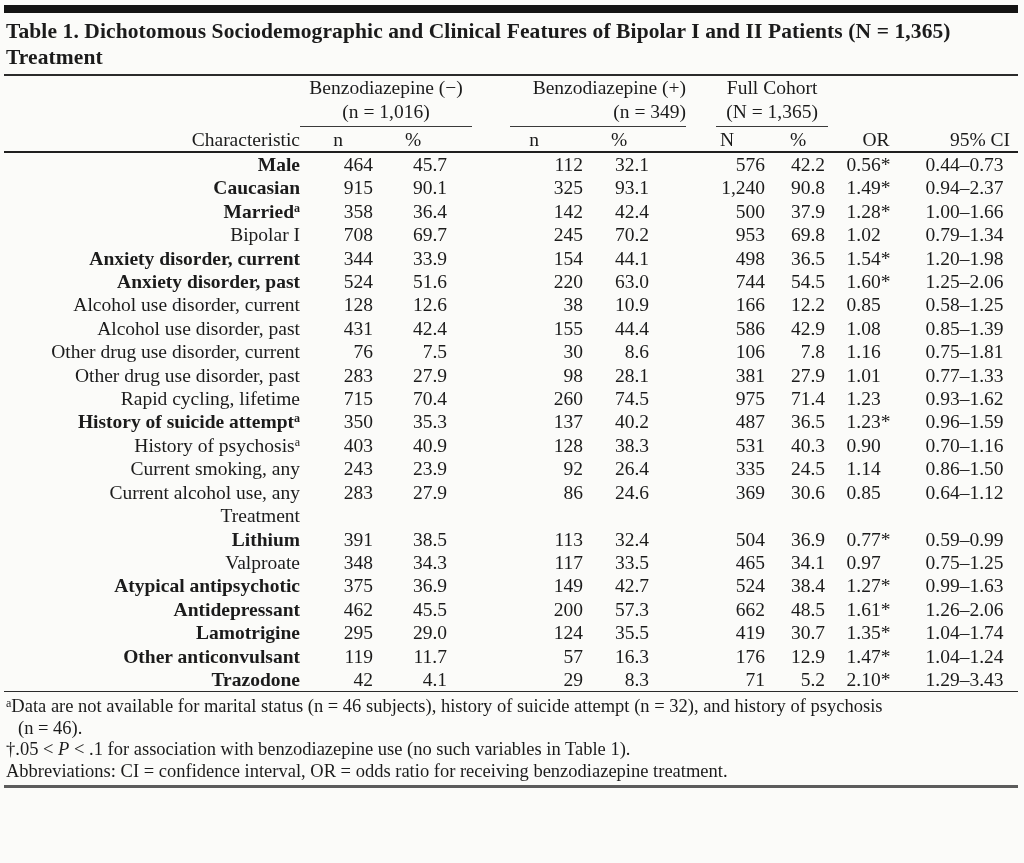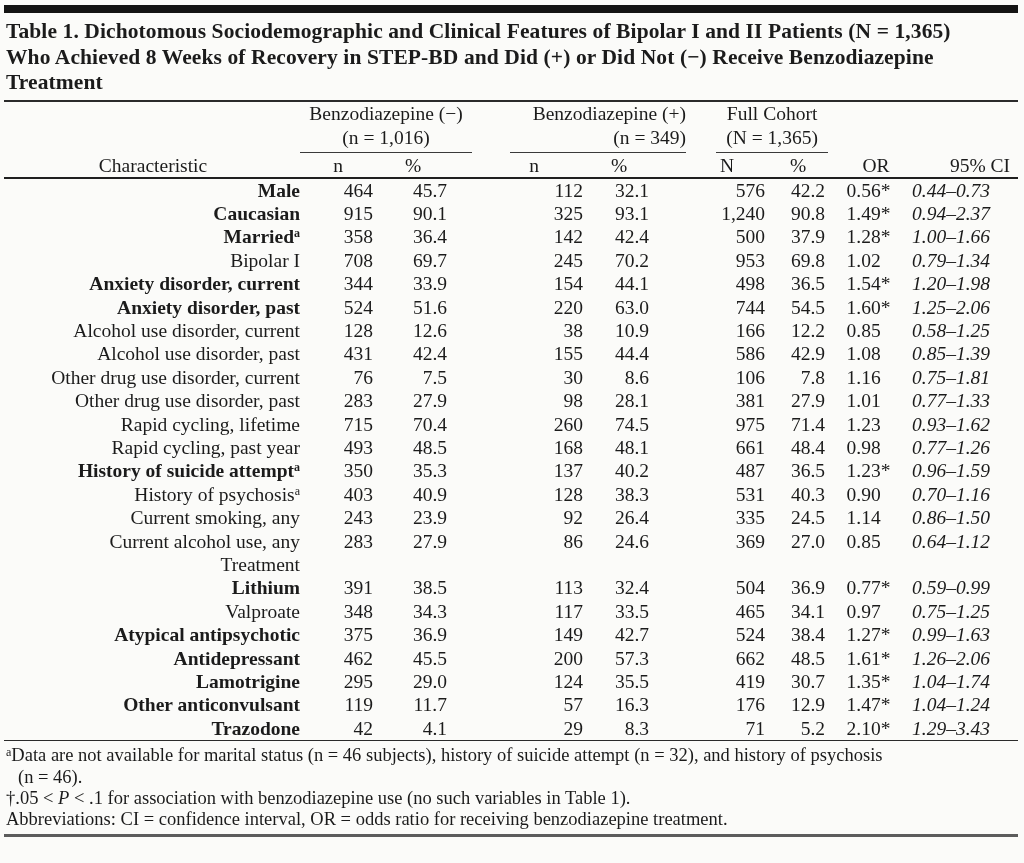--- a/index.html
+++ b/index.html
@@ -44,34 +44,34 @@
   col.c-n3 { width: 82px; }  col.c-p3 { width: 60px; }
   col.c-or { width: 84px; }  col.c-ci { width: 106px; }
 
   thead th { font-weight: 400; padding: 0; vertical-align: bottom; }
   .grp-wrap { text-align: center; line-height: 24px; padding-bottom: 2px;
               border-bottom: 1.5px solid #3a3a3a; }
   .grp-wrap.g1 { margin-right: 10px; }
   .grp-wrap.g2 { margin-left: 28px; text-align: right; }
   .grp-wrap.g3 { margin-left: 30px; }
   tr.subhead th { height: 24px; border-bottom: 2.5px solid #1f1f1f; }
-  th.h-char { text-align: center; padding-left: 2px; }
+  th.h-char { text-align: right; padding-left: 2px; }
   th.h-num { text-align: center; }
   th.h-or { text-align: center; padding-left: 12px; }
   th.h-ci { text-align: right; padding-right: 8px; }
 
   tbody td {
     padding: 0; height: 23.4px; line-height: 23.4px;
     white-space: nowrap; overflow: visible;
   }
   td.char { text-align: right; padding-left: 2px; }
   td.char.indent { padding-left: 30px; }
   td.num { text-align: right; padding-right: 3px; }
   td.or { text-align: center; padding-right: 13px; }
-  td.ci { text-align: left; padding-right: 1px; font-style: italic; }
+  td.ci { text-align: center; padding-right: 1px; }
   tr.bold td { font-weight: 700; }
   tr.bold td.or, tr.bold td.num, tr.bold td.ci { font-weight: 400; }
   .star { display: inline-block; width: 0; white-space: pre; }
   sup.rsup { font-size: 12px; line-height: 0; vertical-align: 6px; }
 
   .footnotes {
     padding-top: 4px;
     font-size: 18.5px;
     line-height: 21.4px;
     padding-left: 2px;
@@ -83,21 +83,20 @@
 </style>
 </head>
 <body>
 
 <div class="figure">
 
   <div class="rule-top"></div>
 
   <div class="title">
     <div class="title-line">Table 1. Dichotomous Sociodemographic and Clinical Features of Bipolar I and II Patients (N = 1,365)</div>
-    <div class="title-line">Who Achieved 8 Weeks of Recovery in STEP-BD and Did (+) or Did Not (−) Receive Benzodiazepine</div>
     <div class="title-line">Treatment</div>
   </div>
 
   <div class="title-sep"></div>
 
   <table class="tbl">
     <colgroup>
       <col class="c-char">
         <col class="c-n1">
         <col class="c-p1">
@@ -285,33 +284,20 @@
           <td class="num">70.4</td>
           <td></td>
           <td class="num">260</td>
           <td class="num">74.5</td>
           <td></td>
           <td class="num">975</td>
           <td class="num">71.4</td>
           <td class="or">1.23</td>
           <td class="ci">0.93–1.62</td>
         </tr>
-        <tr>
-          <td class="char">Rapid cycling, past year</td>
-          <td class="num">493</td>
-          <td class="num">48.5</td>
-          <td></td>
-          <td class="num">168</td>
-          <td class="num">48.1</td>
-          <td></td>
-          <td class="num">661</td>
-          <td class="num">48.4</td>
-          <td class="or">0.98</td>
-          <td class="ci">0.77–1.26</td>
-        </tr>
         <tr class="bold">
           <td class="char">History of suicide attempt<sup class="rsup">a</sup></td>
           <td class="num">350</td>
           <td class="num">35.3</td>
           <td></td>
           <td class="num">137</td>
           <td class="num">40.2</td>
           <td></td>
           <td class="num">487</td>
           <td class="num">36.5</td>
@@ -346,21 +332,21 @@
         </tr>
         <tr>
           <td class="char">Current alcohol use, any</td>
           <td class="num">283</td>
           <td class="num">27.9</td>
           <td></td>
           <td class="num">86</td>
           <td class="num">24.6</td>
           <td></td>
           <td class="num">369</td>
-          <td class="num">27.0</td>
+          <td class="num">30.6</td>
           <td class="or">0.85</td>
           <td class="ci">0.64–1.12</td>
         </tr>
         <tr>
           <td class="char">Treatment</td>
           <td class="num"></td>
           <td class="num"></td>
           <td></td>
           <td class="num"></td>
           <td class="num"></td>

